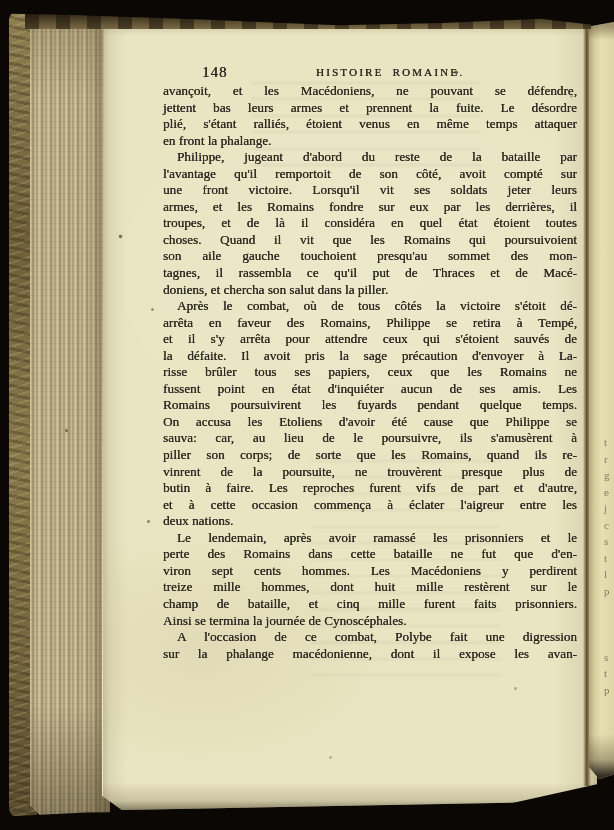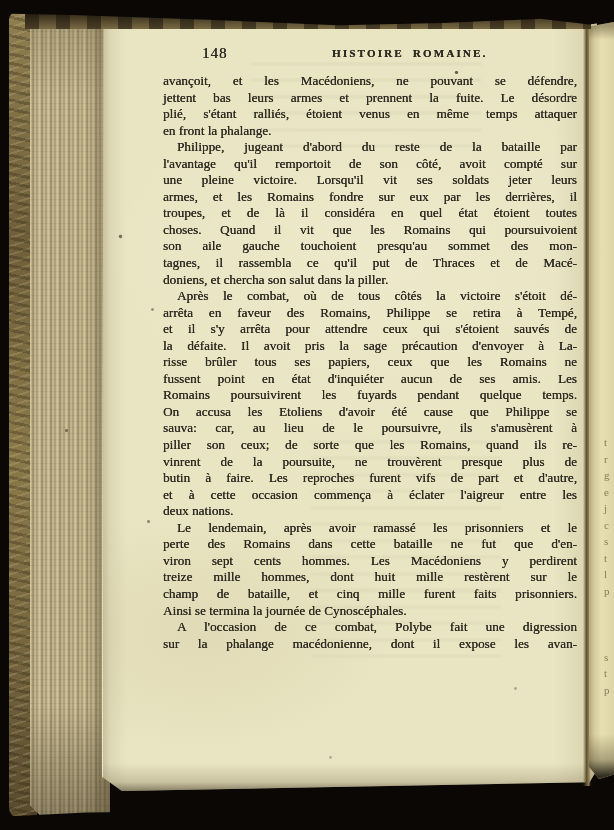--- a/index.html
+++ b/index.html
@@ -26,21 +26,21 @@
     background:
       repeating-linear-gradient(0deg, rgba(0,0,0,.05) 0 1px, rgba(0,0,0,0) 1px 6px),
       linear-gradient(180deg, rgba(110,95,60,.30), rgba(0,0,0,0) 10%, rgba(0,0,0,0) 86%, rgba(55,45,25,.40)),
       linear-gradient(90deg, rgba(0,0,0,0) 0 72%, rgba(100,86,55,.35) 88%, rgba(120,104,68,.45) 100%),
       repeating-linear-gradient(90deg, #d8cca6 0px, #b9ac84 2px, #8f8260 3px, #cfc29b 5px, #a3956e 7px, #d3c7a0 9px);
     clip-path: polygon(0% 0.4%, 100% 0%, 100% 100%, 14% 99.8%, 0% 98.4%);
   }
 
   
   .page {
-    left:101px; top:1px; width:496px; height:790px;
+    left:101px; top:20px; width:496px; height:790px;
     background:
       linear-gradient(90deg, rgba(250,247,220,.75) 0 2px, rgba(250,247,220,0) 2px),
       linear-gradient(180deg, rgba(90,75,45,.50) 0px, rgba(120,105,70,.22) 5px, rgba(120,105,70,0) 16px),
       linear-gradient(0deg, rgba(55,45,25,.55) 0px, rgba(90,75,45,.22) 9px, rgba(120,105,70,0) 28px),
       linear-gradient(90deg, rgba(115,98,62,.32) 0px, rgba(115,98,62,.10) 9px, rgba(115,98,62,0) 26px),
       linear-gradient(270deg, rgba(120,100,60,.33) 0px, rgba(130,115,75,.12) 14px, rgba(130,115,75,0) 42px),
       radial-gradient(ellipse 420px 300px at 55% 32%, rgba(255,255,250,.16), rgba(255,255,250,0) 70%),
       radial-gradient(ellipse 260px 160px at 20% 80%, rgba(150,132,85,.10), rgba(150,132,85,0) 75%),
       var(--paper, #e9e4c1);
     clip-path: polygon(0.5% 0.2%, 99.2% 1.1%, 100% 2.8%, 100% 97.3%, 98.5% 98.9%, 4.2% 100%, 0.2% 98.2%);
@@ -96,24 +96,24 @@
   .text-area {
     position:absolute; left:62px; top:44px; width:414px;
     color: var(--ink, #2f2b23);
     text-shadow: 0.2px 0 0 currentColor;
   }
   .header { position:relative; height:19px; }
   .pagenum {
     position:absolute; left:39px; top:0; font-size:15px; letter-spacing:1px;
   }
   .title {
-    position:absolute; left:153px; top:2px; font-size:11px; font-weight:bold;
-    letter-spacing:2.2px; word-spacing:4px; white-space:nowrap;margin-left:16px;
-  }
-  .body { margin-top:9px; }
+    position:absolute; left:153px; top:2px; font-size:11px; font-weight:normal;
+    letter-spacing:2.2px; word-spacing:4px; white-space:nowrap;
+  }
+  .body { }
   .tline {
     height:16.55px; line-height:16.55px; font-size:13.2px;
     text-align:justify; text-align-last:justify;
   }
   .tline.indent { padding-left:14px; }
   .tline.endline { text-align-last:left; }
 
   
   .specks {
     left:0; top:0; width:1px; height:1px; border-radius:50%; background:transparent;
@@ -142,37 +142,37 @@
       <span class="pagenum">148</span>
       <span class="title">HISTOIRE ROMAINE.</span>
     </div>
     <div class="body" id="text-body">
         <div class="tline">avançoit, et les Macédoniens, ne pouvant se défendre,</div>
         <div class="tline">jettent bas leurs armes et prennent la fuite. Le désordre</div>
         <div class="tline">plié, s'étant ralliés, étoient venus en même temps attaquer</div>
         <div class="tline endline">en front la phalange.</div>
         <div class="tline indent">Philippe, jugeant d'abord du reste de la bataille par</div>
         <div class="tline">l'avantage qu'il remportoit de son côté, avoit compté sur</div>
-        <div class="tline">une pleine victoire. Lorsqu'il vit ses soldats jeter leurs</div>
+        <div class="tline">une front victoire. Lorsqu'il vit ses soldats jeter leurs</div>
         <div class="tline">armes, et les Romains fondre sur eux par les derrières, il</div>
         <div class="tline">troupes, et de là il considéra en quel état étoient toutes</div>
         <div class="tline">choses. Quand il vit que les Romains qui poursuivoient</div>
         <div class="tline">son aile gauche touchoient presqu'au sommet des mon-</div>
         <div class="tline">tagnes, il rassembla ce qu'il put de Thraces et de Macé-</div>
         <div class="tline endline">doniens, et chercha son salut dans la piller.</div>
         <div class="tline indent">Après le combat, où de tous côtés la victoire s'étoit dé-</div>
         <div class="tline">arrêta en faveur des Romains, Philippe se retira à Tempé,</div>
         <div class="tline">et il s'y arrêta pour attendre ceux qui s'étoient sauvés de</div>
         <div class="tline">la défaite. Il avoit pris la sage précaution d'envoyer à La-</div>
         <div class="tline">risse brûler tous ses papiers, ceux que les Romains ne</div>
         <div class="tline">fussent point en état d'inquiéter aucun de ses amis. Les</div>
         <div class="tline">Romains poursuivirent les fuyards pendant quelque temps.</div>
         <div class="tline">On accusa les Etoliens d'avoir été cause que Philippe se</div>
         <div class="tline">sauva: car, au lieu de le poursuivre, ils s'amusèrent à</div>
-        <div class="tline">piller son ceux; de sorte que les Romains, quand ils re-</div>
+        <div class="tline">piller son corps; de sorte que les Romains, quand ils re-</div>
         <div class="tline">vinrent de la poursuite, ne trouvèrent presque plus de</div>
         <div class="tline">butin à faire. Les reproches furent vifs de part et d'autre,</div>
         <div class="tline">et à cette occasion commença à éclater l'aigreur entre les</div>
         <div class="tline endline">deux nations.</div>
         <div class="tline indent">Le lendemain, après avoir ramassé les prisonniers et le</div>
         <div class="tline">perte des Romains dans cette bataille ne fut que d'en-</div>
         <div class="tline">viron sept cents hommes. Les Macédoniens y perdirent</div>
         <div class="tline">treize mille hommes, dont huit mille restèrent sur le</div>
         <div class="tline">champ de bataille, et cinq mille furent faits prisonniers.</div>
         <div class="tline endline">Ainsi se termina la journée de Cynoscéphales.</div>

